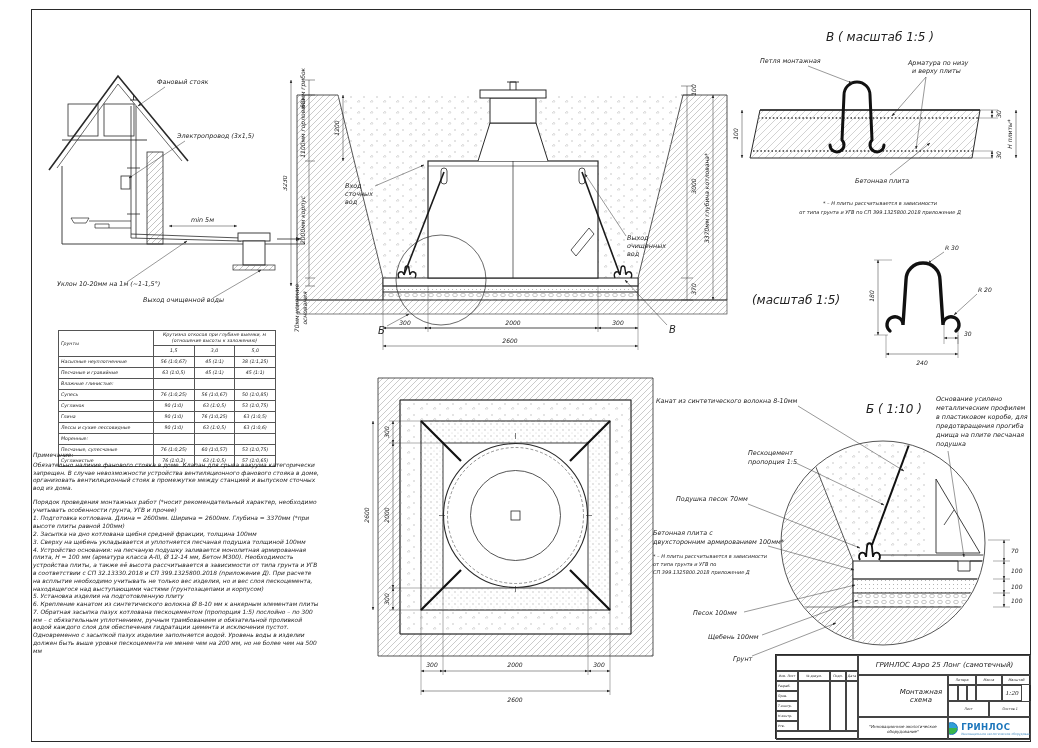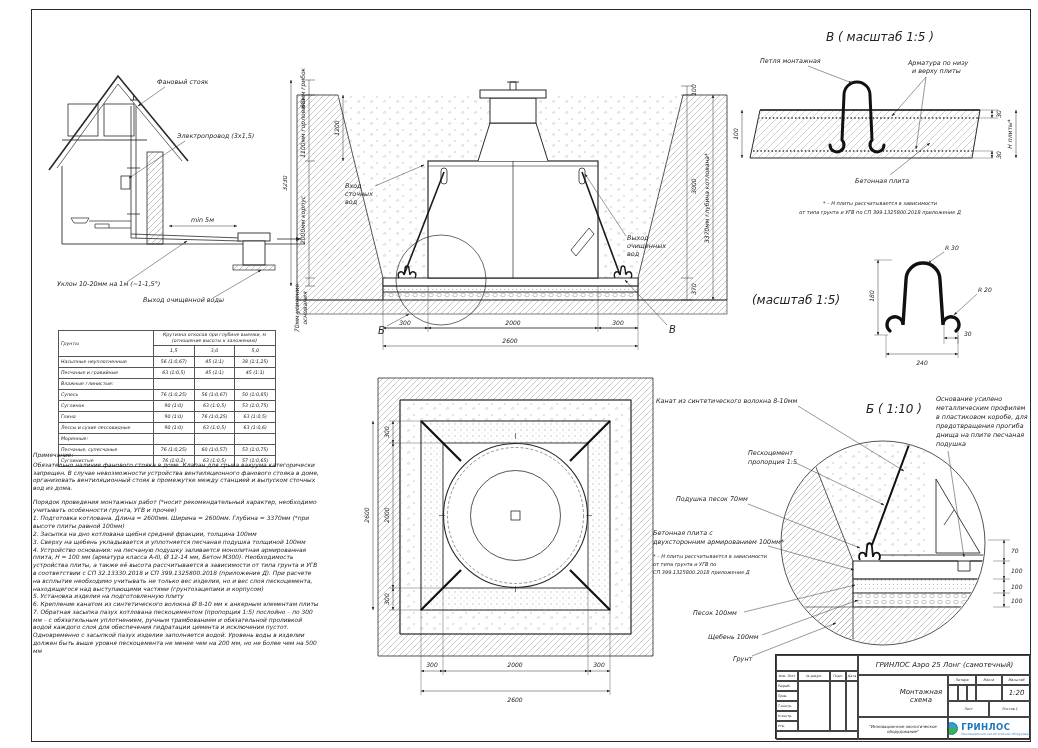--- a/index.html
+++ b/index.html
@@ -503,21 +503,21 @@
 
   <div class="cell" style="left:82px;top:20px;width:90px;height:42px;font-size:7px;padding-left:36px;">Монтажная схема</div>
 
   <div class="cell" style="left:172px;top:20px;width:28px;height:10px;font-size:3.4px;">Литера</div>
   <div class="cell" style="left:200px;top:20px;width:26px;height:10px;font-size:3.4px;">Масса</div>
   <div class="cell" style="left:226px;top:20px;width:29px;height:10px;font-size:3.4px;">Масштаб</div>
   <div class="cell" style="left:172px;top:30px;width:10px;height:16px;"></div>
   <div class="cell" style="left:182px;top:30px;width:9px;height:16px;"></div>
   <div class="cell" style="left:191px;top:30px;width:9px;height:16px;"></div>
   <div class="cell" style="left:200px;top:30px;width:26px;height:16px;"></div>
-  <div class="cell" style="left:226px;top:30px;width:29px;height:16px;font-size:7px;">1:20</div>
+  <div class="cell" style="left:226px;top:30px;width:20px;height:16px;font-size:7px;font-family:Liberation Serif, serif;">1:20</div>
   <div class="cell" style="left:172px;top:46px;width:41px;height:16px;font-size:3.4px;">Лист</div>
   <div class="cell" style="left:213px;top:46px;width:42px;height:16px;font-size:3.4px;">Листов 1</div>
 
   <div class="cell" style="left:82px;top:62px;width:90px;height:23px;font-size:4px;">"Инновационное экологическое оборудование"</div>
   <div class="cell" style="left:172px;top:62px;width:83px;height:23px;">
     <div class="logo">
       <div class="globe"></div>
       <div class="logo-txt">
         <span class="logo-name">ГРИНЛОС</span>
         <span class="logo-tag">Инновационное экологическое оборудование</span>

